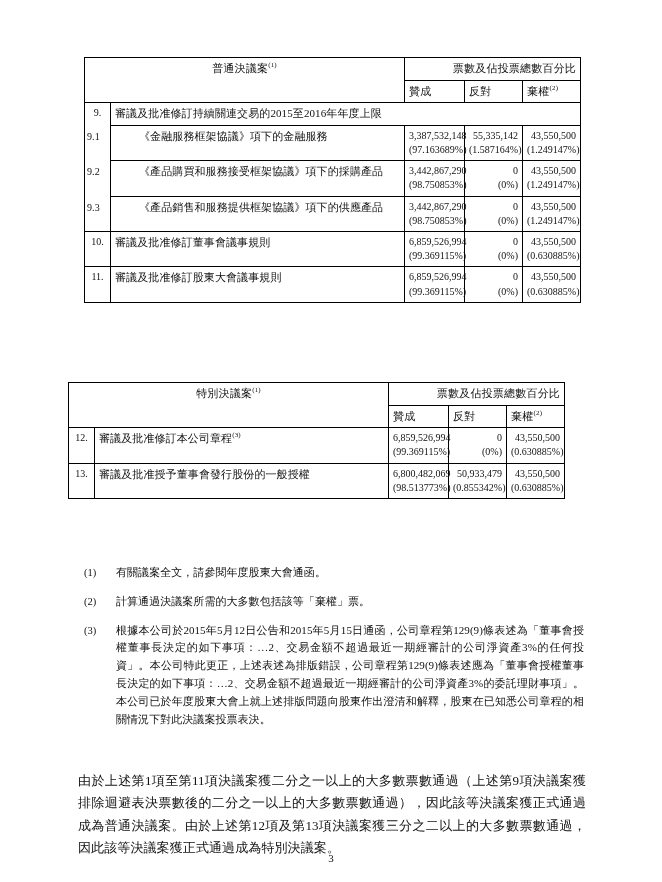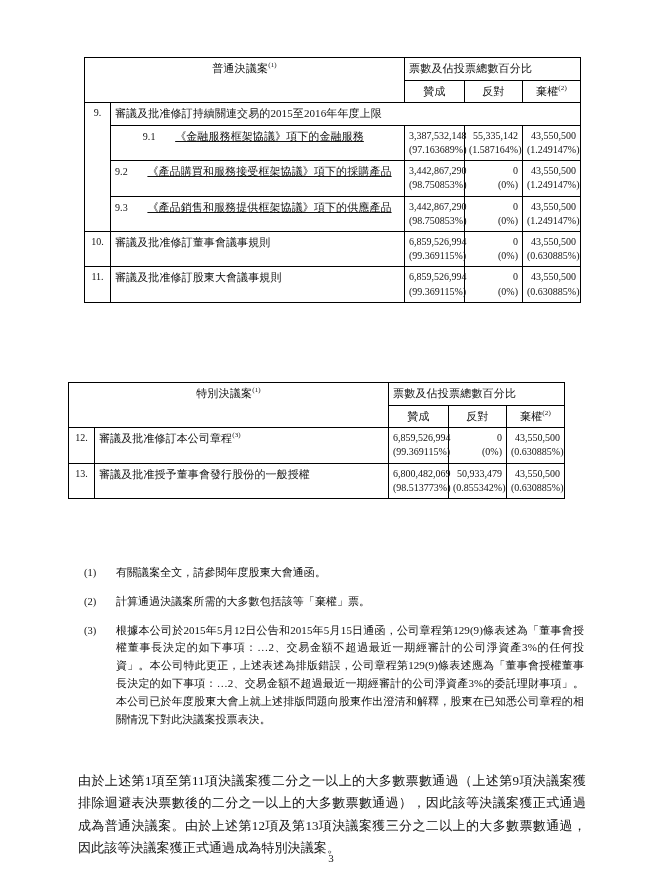--- a/index.html
+++ b/index.html
@@ -53,42 +53,41 @@
     font-size: 10px;
     padding-top: 4px;
   }
   .c-title {
     text-align: center;
     vertical-align: middle;
     font-size: 11px;
     letter-spacing: 0.2px;
   }
   .c-head-span {
+    text-align: right;
+    vertical-align: middle;
+    font-size: 11px;
+    letter-spacing: 0.2px;
+  }
+  .c-head-sub {
     text-align: left;
     vertical-align: middle;
     font-size: 11px;
     letter-spacing: 0.2px;
   }
-  .c-head-sub {
-    text-align: center;
-    vertical-align: middle;
-    font-size: 11px;
-    letter-spacing: 0.2px;
-  }
   .c-desc {
     text-align: left;
     font-size: 11px;
     letter-spacing: 0.1px;
   }
   .c-desc-indent {
-    text-align: center;
+    text-align: left;
     font-size: 11px;
     letter-spacing: 0.1px;
     padding-left: 4px;
-    text-decoration: underline;
   }
   .sub-idx {
     display: inline-block;
     width: 24px;
     font-size: 10px;
   }
   .sub-body {
     display: inline;
   }
   .sub-wrap {

